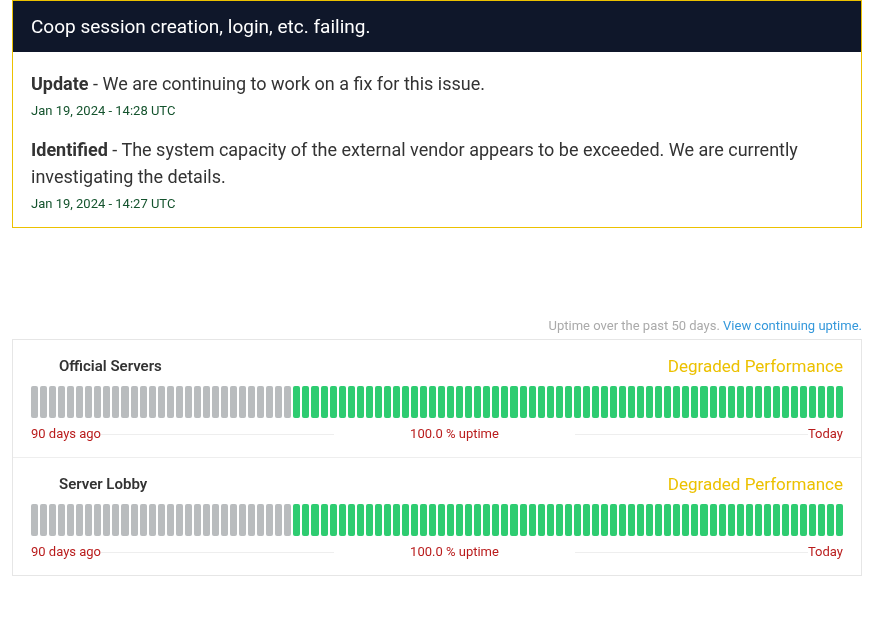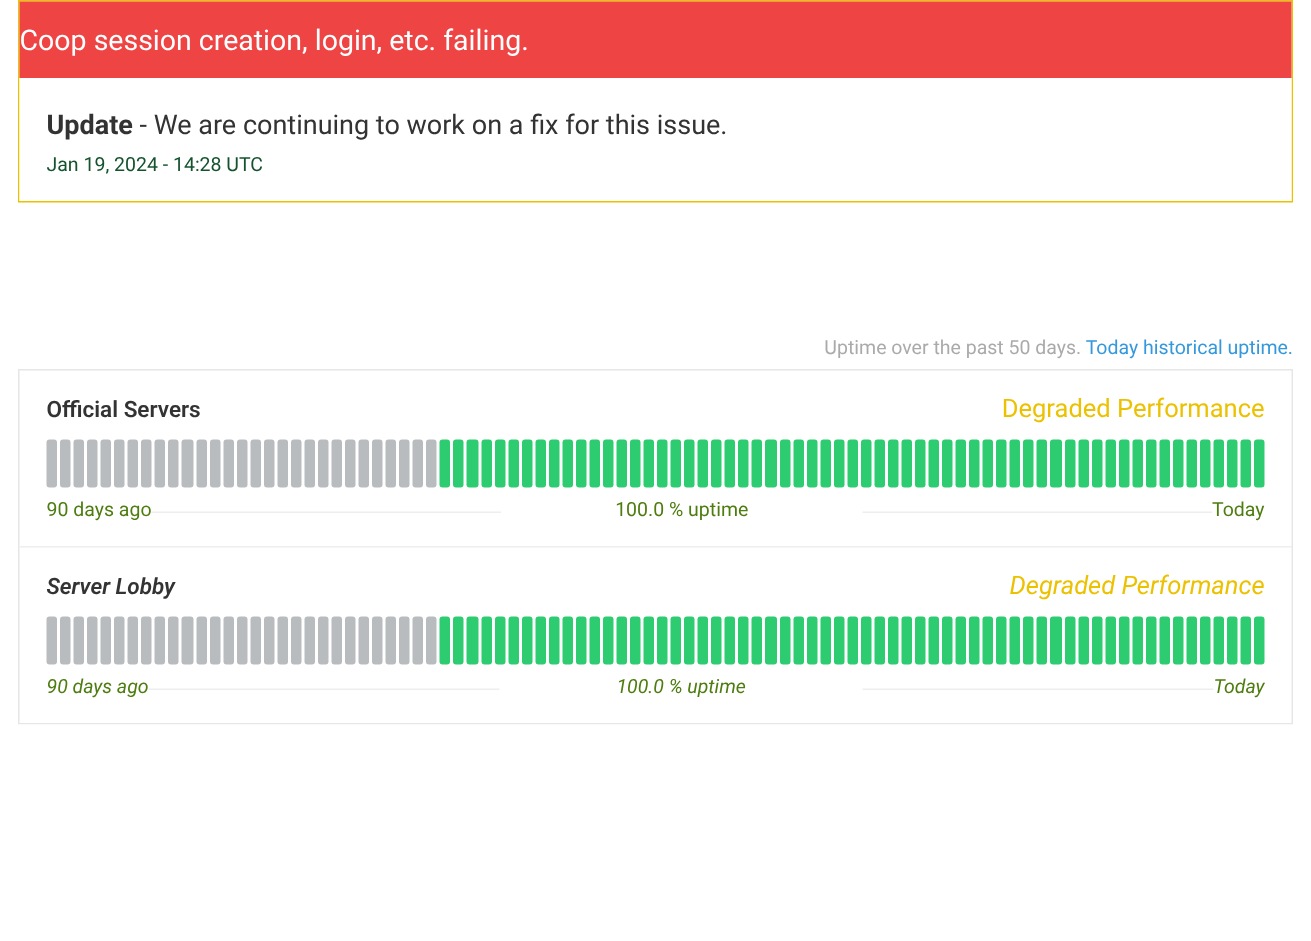--- a/index.html
+++ b/index.html
@@ -7,23 +7,23 @@
     font-family: -apple-system, BlinkMacSystemFont, "Segoe UI", Roboto, "Helvetica Neue", Arial, sans-serif;
     background: #fff;
     width: 874px;
     padding: 0;
   }
   .incident-card {
     border: 1px solid #ecc100;
     margin: 0 12px 0 12px;
   }
   .incident-header {
-    background: #ef4444;
+    background: #0f172a;
     color: #fff;
-    padding: 14px 0;
+    padding: 14px 18px;
     font-size: 19px;
     font-weight: 400;
   }
   .incident-body {
     background: #fff;
     padding: 18px 18px 16px 18px;
   }
   .incident-entry {
     margin-bottom: 18px;
   }
@@ -51,31 +51,32 @@
     cursor: pointer;
   }
   .uptime-card {
     border: 1px solid #e6e6e6;
     margin: 0 12px 0 12px;
   }
   .component {
     padding: 16px 18px 16px 18px;
     border-bottom: 1px solid #eee;
   }
-  .component:last-child { border-bottom: none; font-style: italic; }
+  .component:last-child { border-bottom: none; }
   .component-header {
     display: flex;
     justify-content: space-between;
     align-items: center;
     margin-bottom: 10px;
   }
   .component-name {
     color: #333;
     font-size: 15px;
     font-weight: 600;
+    margin-left: 28px;
   }
   .component-status {
     color: #ecc100;
     font-size: 17px;
   }
   .uptime-bar {
     display: flex;
     gap: 2px;
     height: 32px;
     margin-bottom: 8px;
@@ -84,21 +85,21 @@
     flex: 1;
     border-radius: 2px;
   }
   .day.grey { background: #b9bcbe; }
   .day.green { background: #2ecc71; }
   .uptime-footer {
     display: flex;
     justify-content: space-between;
     align-items: center;
     font-size: 13px;
-    color: #4d7c0f;
+    color: #b91c1c;
   }
   .uptime-footer .mid { flex: 1; text-align: center; position: relative; }
   .uptime-footer .mid::before,
   .uptime-footer .mid::after {
     content: "";
     position: absolute;
     top: 50%;
     width: 33%;
     border-top: 1px solid #eee;
   }
@@ -110,25 +111,31 @@
 
 <div class="incident-card">
   <div class="incident-header">Coop session creation, login, etc. failing.</div>
   <div class="incident-body">
     <div class="incident-entry">
       <div class="incident-text">
         <span class="label">Update</span><span> - We are continuing to work on a fix for this issue.</span>
       </div>
       <div class="incident-time">Jan 19, 2024 - 14:28 UTC</div>
     </div>
+    <div class="incident-entry">
+      <div class="incident-text">
+        <span class="label">Identified</span><span> - The system capacity of the external vendor appears to be exceeded. We are currently investigating the details.</span>
+      </div>
+      <div class="incident-time">Jan 19, 2024 - 14:27 UTC</div>
+    </div>
   </div>
 </div>
 
 <div class="uptime-note">
-  <span>Uptime over the past 50 days. </span><a>Today historical uptime.</a>
+  <span>Uptime over the past 50 days. </span><a>View continuing uptime.</a>
 </div>
 
 <div class="uptime-card" id="uptime-card">
 <div class="component">
       <div class="component-header">
         <div class="component-name">Official Servers</div>
         <div class="component-status">Degraded Performance</div>
       </div>
       <div class="uptime-bar">
         <div class="day grey"></div>

